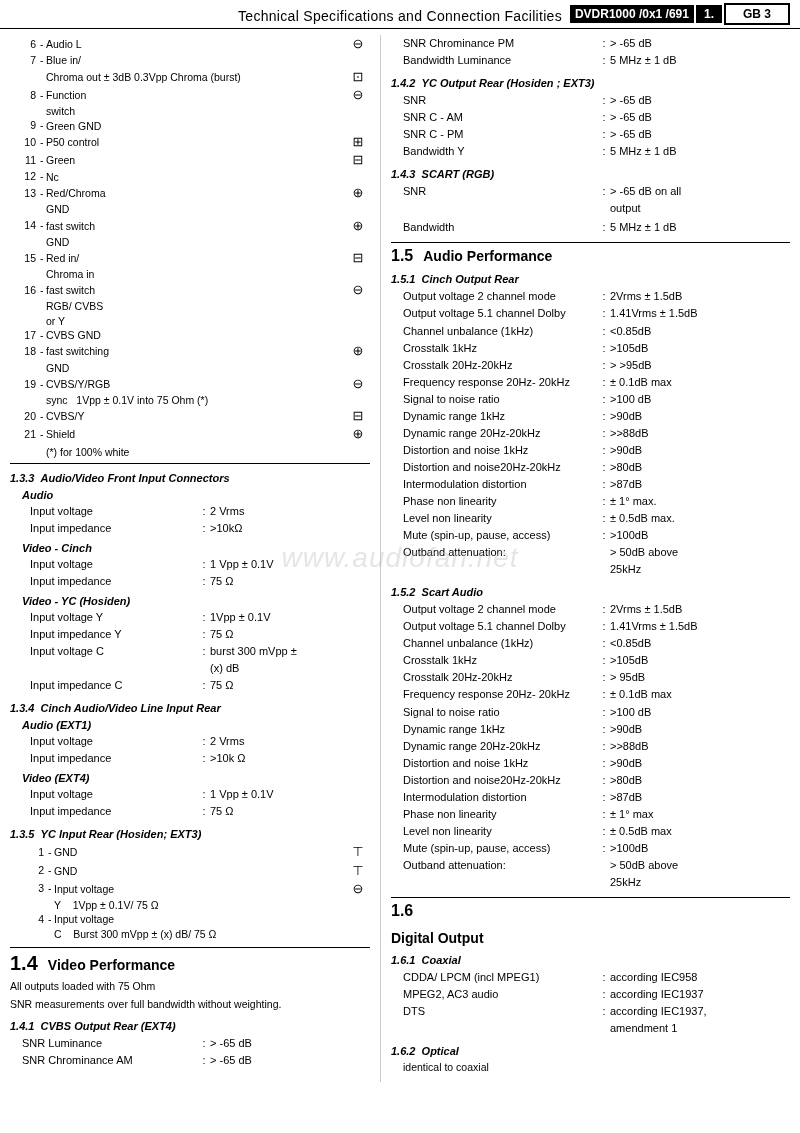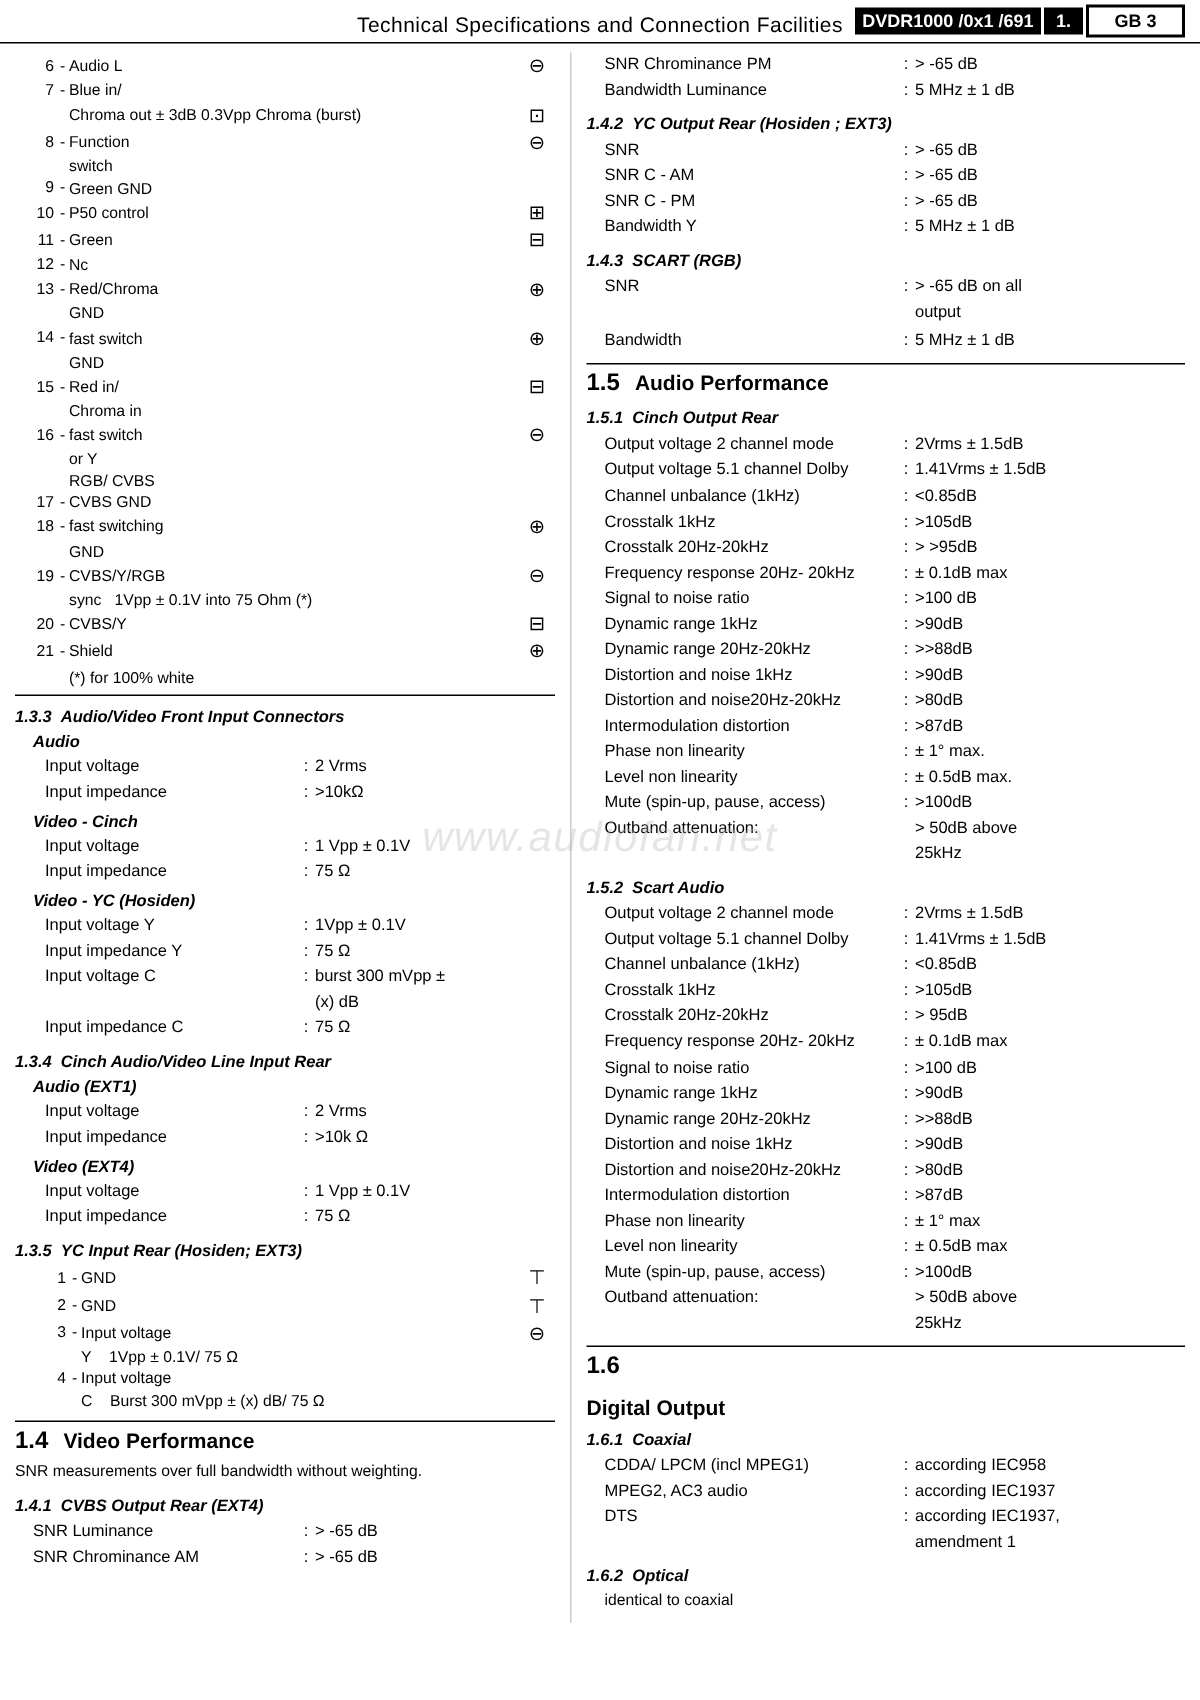--- a/index.html
+++ b/index.html
@@ -274,27 +274,27 @@
       </div>
       <div class="pin-row">
         <span class="pin-num">16</span>
         <span style="width:6px">-</span>
         <span class="pin-label">fast switch</span>
         <span class="pin-icon">⊖</span>
       </div>
       <div class="pin-row">
         <span class="pin-num"></span>
         <span style="width:6px"></span>
+        <span class="pin-label">RGB/ CVBS</span>
+        <span class="pin-icon"></span>
+      </div>
+      <div class="pin-row">
+        <span class="pin-num"></span>
+        <span style="width:6px"></span>
         <span class="pin-label">or Y</span>
-        <span class="pin-icon"></span>
-      </div>
-      <div class="pin-row">
-        <span class="pin-num"></span>
-        <span style="width:6px"></span>
-        <span class="pin-label">RGB/ CVBS</span>
         <span class="pin-icon"></span>
       </div>
       <div class="pin-row">
         <span class="pin-num">17</span>
         <span style="width:6px">-</span>
         <span class="pin-label">CVBS GND</span>
         <span class="pin-icon"></span>
       </div>
       <div class="pin-row">
         <span class="pin-num">18</span>
@@ -469,23 +469,24 @@
           <span class="pin-label">C&nbsp;&nbsp;&nbsp;&nbsp;Burst 300 mVpp ± (x) dB/ 75 Ω</span>
           <span class="pin-icon"></span>
         </div>
       </div>
     </div>
 
     <hr class="divider">
 
     <div class="section-block">
       <div style="display:flex; align-items:baseline; gap:10px; margin-bottom:4px;">
-        <span style="font-size:16px; font-weight:bold;">1.4</span>
+        <span style="font-size:20px; font-weight:bold;">1.4</span>
         <span style="font-size:14px; font-weight:bold;">Video Performance</span>
       </div>
+      <div class="para">All outputs loaded with 75 Ohm</div>
       <div class="para">SNR measurements over full bandwidth without weighting.</div>
     </div>
 
     <div class="section-block">
       <div class="section-header">
         <span class="section-number">1.4.1</span>&nbsp;&nbsp;CVBS Output Rear (EXT4)
       </div>
       <div class="indent">
         <div class="spec-row">
           <span class="spec-label">SNR Luminance</span>

